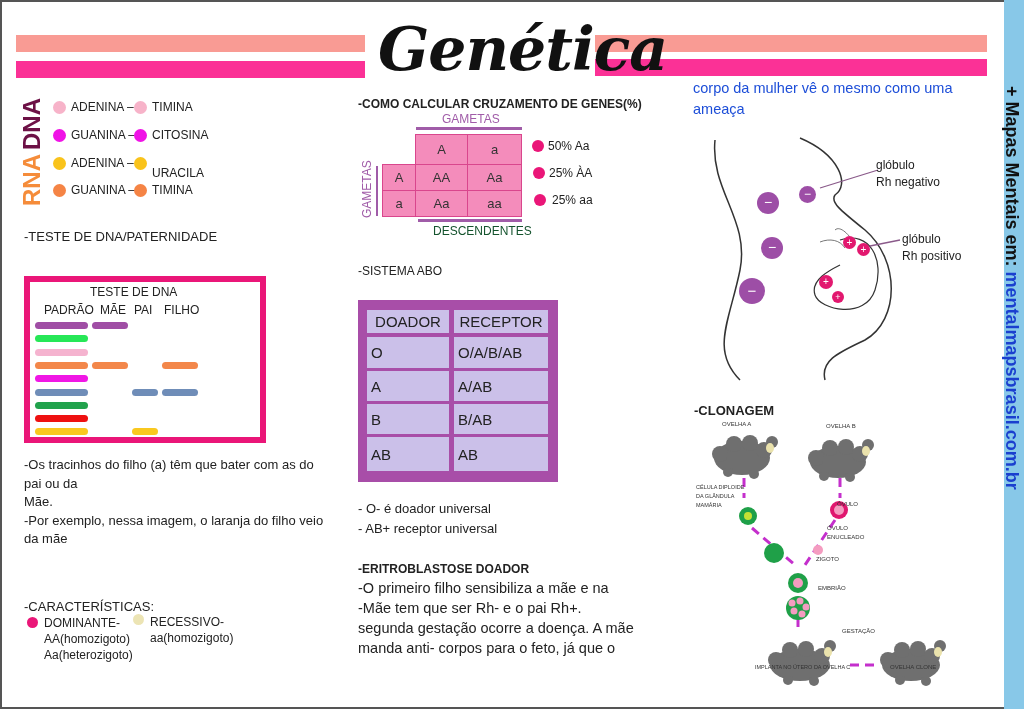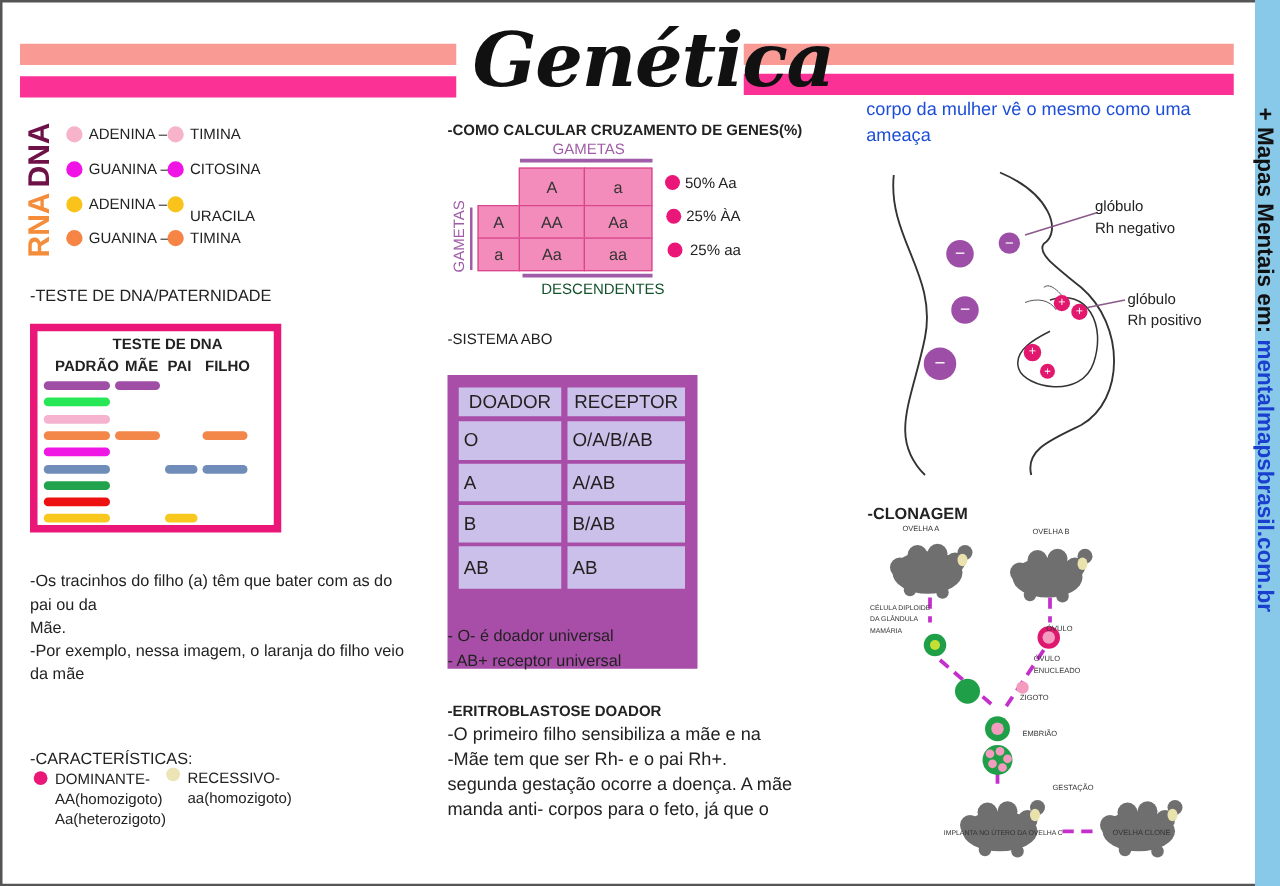--- a/index.html
+++ b/index.html
@@ -13,28 +13,28 @@
   .bar-pink { background: #fb3196; height: 17px; }
 
   .title { left: 378px; top: 14px; width: 210px; text-align: center; font-family: "DejaVu Serif", serif; font-style: italic; font-weight: bold; font-size: 60px; color: #111; letter-spacing: -1px; }
 
   .dot { position: absolute; border-radius: 50%; }
 
   .txt { font-size: 13px; line-height: 17px; color: #222; white-space: nowrap; }
   .txt-sm { font-size: 12px; color: #222; white-space: nowrap; }
 
   
-  .dna-box { left: 24px; top: 259px; width: 201px; height: 167px; border: 6px solid #ea1678; background: #fff; font-weight: bold; }
+  .dna-box { left: 24px; top: 276px; width: 242px; height: 167px; border: 6px solid #ea1678; background: #fff; }
   .band { position: absolute; height: 7px; border-radius: 4px; }
 
   
   .pcell { position: absolute; background: #f48cbb; border: 1px solid #d9468d; display: flex; align-items: center; justify-content: center; font-size: 13px; color: #333; }
 
   
-  .abo { left: 358px; top: 300px; width: 200px; height: 235px; background: #a84ea8; }
+  .abo { left: 358px; top: 300px; width: 200px; height: 182px; background: #a84ea8; }
   .abo-cell { position: absolute; background: #cbc0e9; font-size: 15px; color: #222; display: flex; align-items: center; padding-left: 4px; }
 
   .side { position: absolute; left: 1004px; top: 0; width: 20px; height: 709px; background: #88c8e8; }
   .side-text { position: absolute; left: 1022px; top: 86px; transform-origin: left top; transform: rotate(90deg); white-space: nowrap; font-weight: bold; font-size: 18px; color: #111; }
   .side-text .url { color: #1a3fcf; }
 </style>
 </head>
 <body>
 
 <div class="frame"></div>

